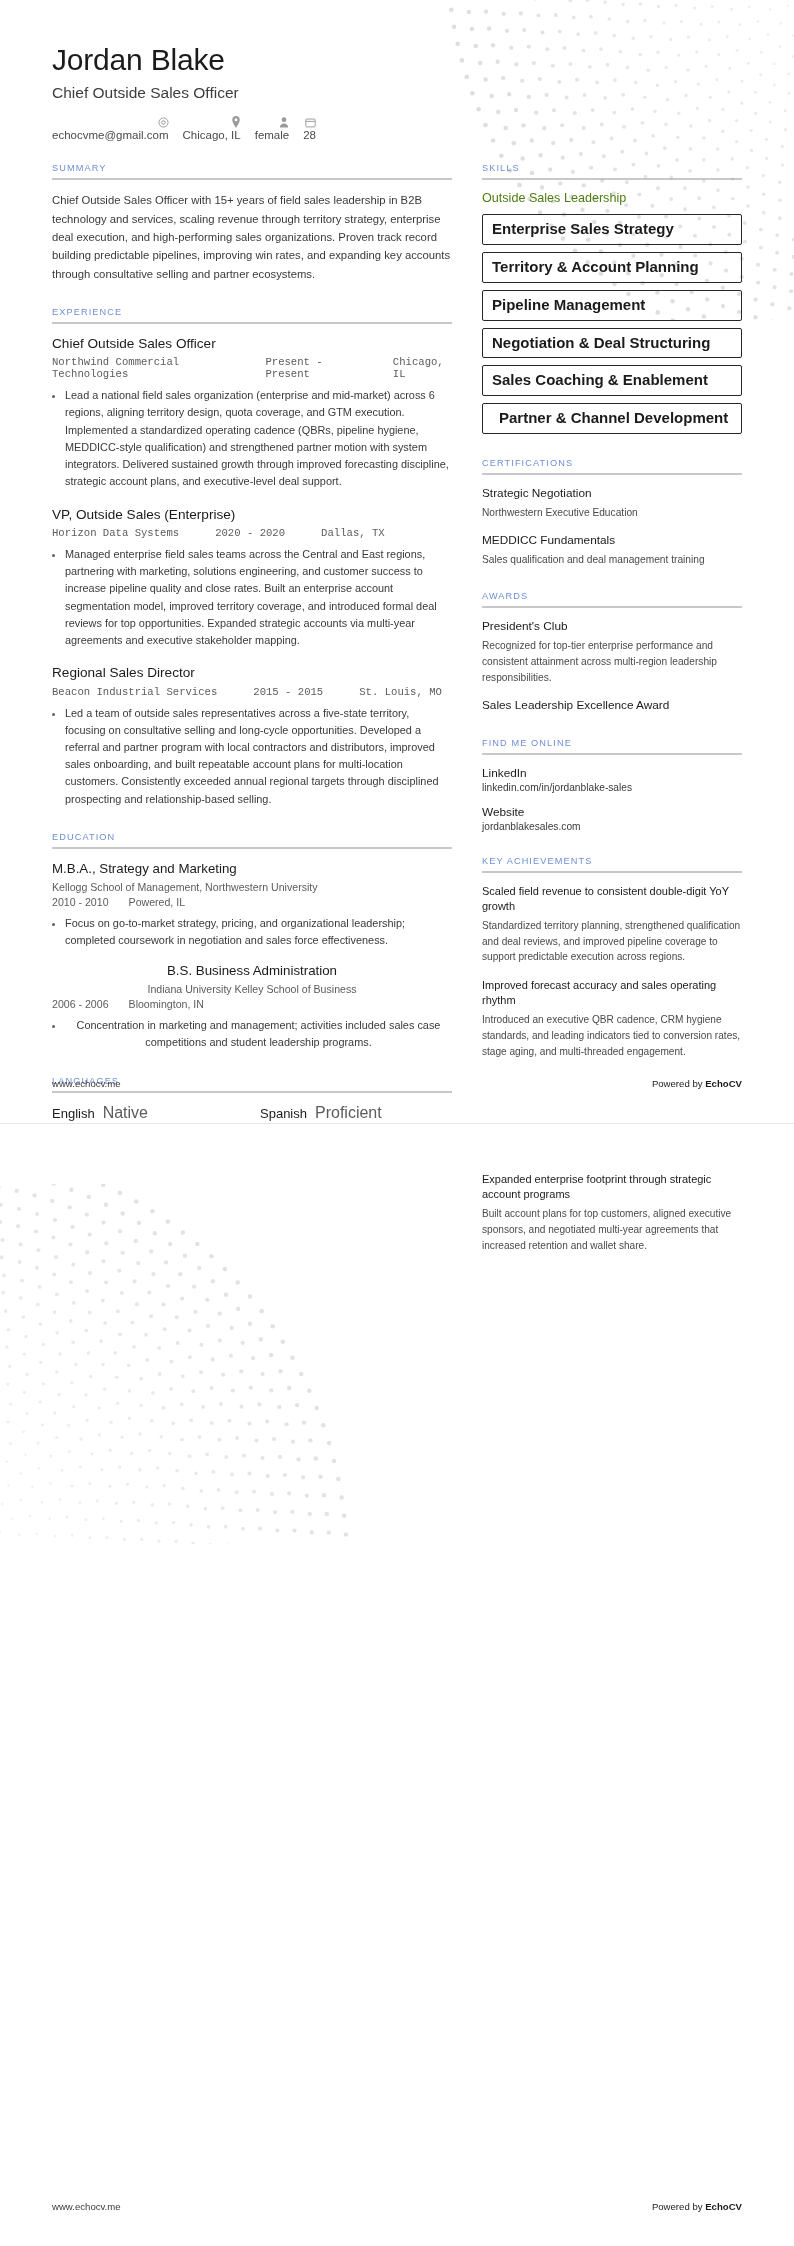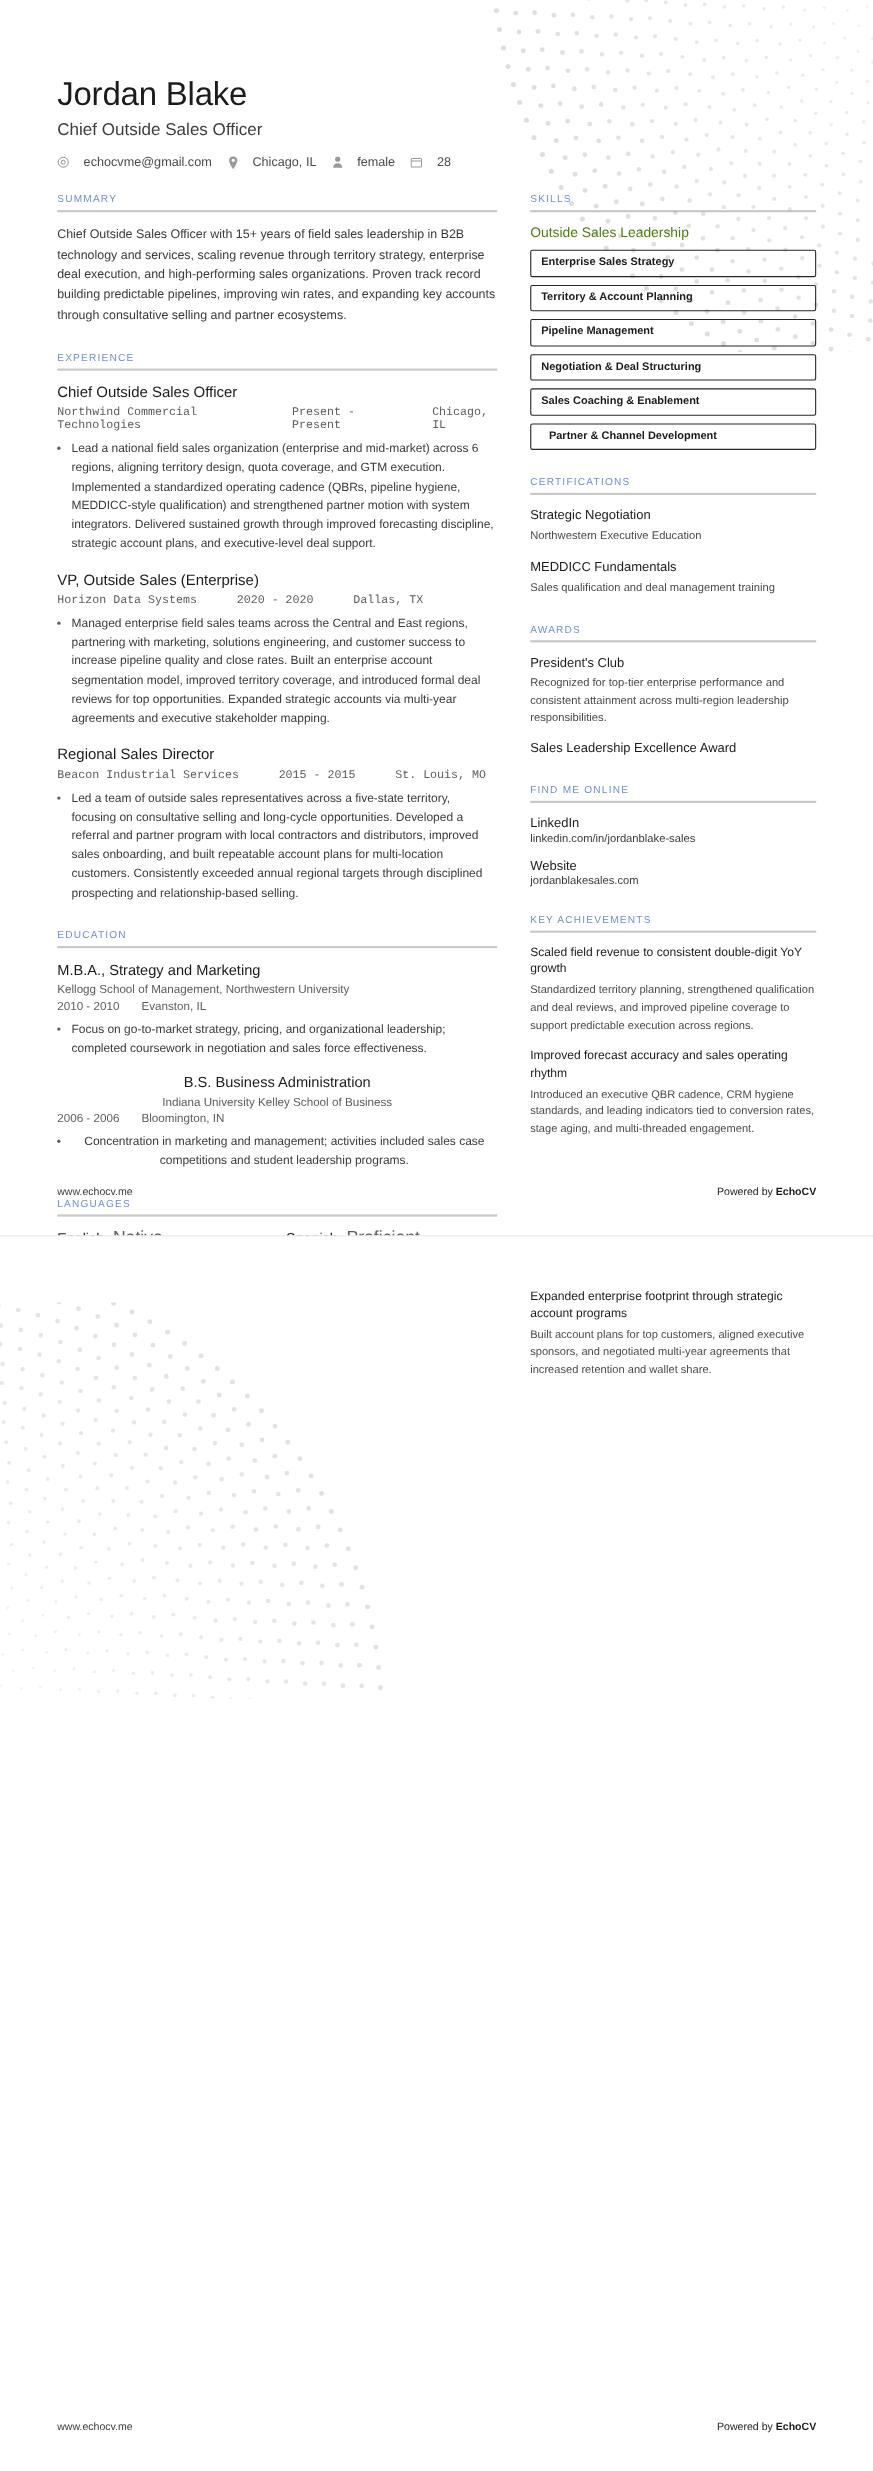--- a/index.html
+++ b/index.html
@@ -25,21 +25,20 @@
     z-index: 0;
   }
   .dots-tr { top: -40px; right: -60px; width: 420px; height: 360px; }
   .dots-p2 { top: 60px; left: -80px; width: 430px; height: 360px; }
 
   
   .inner {
     position: relative;
     z-index: 2;
     padding: 42px 52px 0 52px;
-    margin-top: 26px;
   }
   .cols {
     display: flex;
     gap: 30px;
     align-items: flex-start;
   }
   .col-left  { width: 400px; flex: 0 0 400px; }
   .col-right { width: 260px; flex: 0 0 260px; }
 
   
@@ -58,21 +57,21 @@
   }
   .contact-row {
     display: flex;
     align-items: center;
     flex-wrap: wrap;
     gap: 14px;
     margin-top: 14px;
     font-size: 11.5px;
     color: #4a4a4a;
   }
-  .contact-item { display: flex; align-items: flex-start; gap: 13px; }
+  .contact-item { display: flex; align-items: flex-end; gap: 1px; flex-direction: column; }
   .contact-item svg { display: block; }
 
   
   .section { margin-top: 24px; }
   .section:first-child { margin-top: 0; }
   .sec-title {
     font-size: 9.2px;
     letter-spacing: 1.1px;
     color: #6e8fd6;
     font-weight: 400;
@@ -176,21 +175,21 @@
   .skill-group-title {
     font-size: 12.6px;
     color: #4d7c0f;
     margin-bottom: 9px;
   }
   .chip {
     display: block;
     border: 1px solid #272727;
     border-radius: 2px;
     padding: 5px 9px;
-    font-size: 10px;
+    font-size: 15px;
     font-weight: bold;
     color: #1b1b1b;
     margin-bottom: 7px;
     line-height: 1.25;
   }
   .chip:last-child { margin-bottom: 0; padding-left: 16px; }
 
   .block { margin-bottom: 12px; }
   .block:last-child { margin-bottom: 0; }
   .block-title {
@@ -832,21 +831,21 @@
 
         <div class="section">
           <div class="sec-title">EDUCATION</div>
           <div class="sec-rule"></div>
 
           <div class="edu">
             <div class="edu-degree">M.B.A., Strategy and Marketing</div>
             <div class="edu-school">Kellogg School of Management, Northwestern University</div>
             <div class="edu-meta">
               <span>2010 - 2010</span>
-              <span>Evanston, IL</span>
+              <span>Powered, IL</span>
             </div>
             <ul class="bullets">
               <li>Focus on go-to-market strategy, pricing, and organizational leadership; completed coursework in negotiation and sales force effectiveness.</li>
             </ul>
           </div>
 
           <div class="edu">
             <div class="edu-degree">B.S. Business Administration</div>
             <div class="edu-school">Indiana University Kelley School of Business</div>
             <div class="edu-meta">

